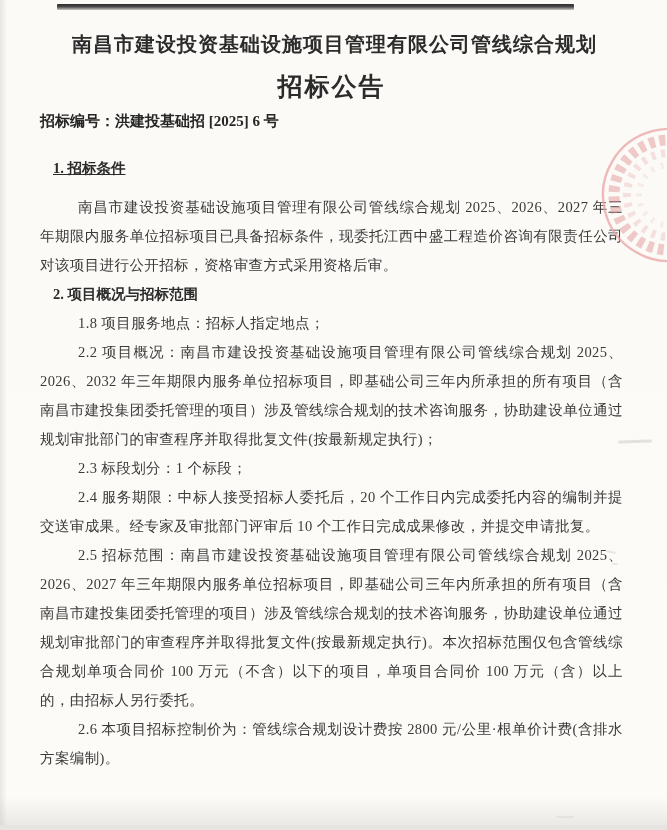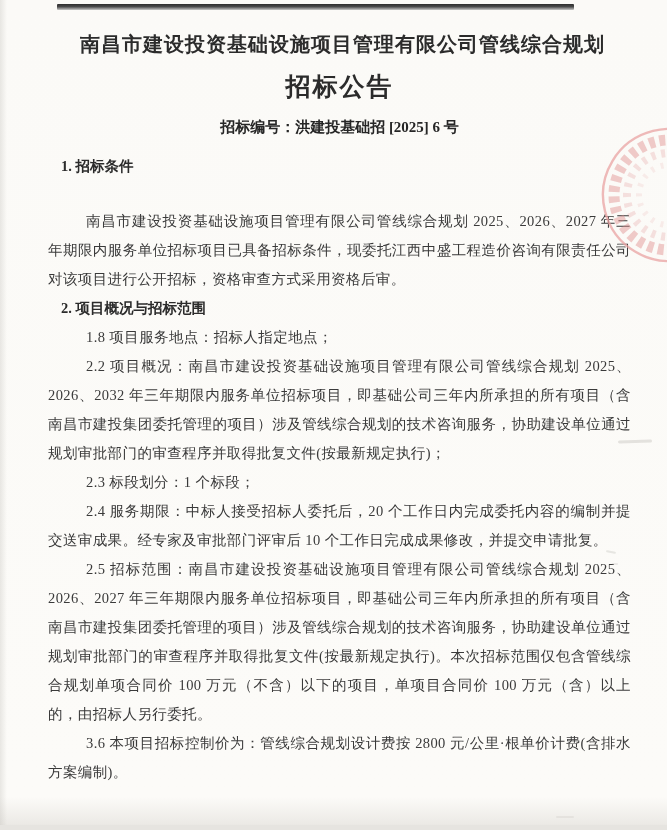--- a/index.html
+++ b/index.html
@@ -14,34 +14,34 @@
   }
   .left-edge {
     position:absolute; left:0; top:0; width:7px; height:100%;
     background:linear-gradient(90deg, rgba(180,178,172,0.28), rgba(180,178,172,0));
   }
   .topbar {
     position:absolute; left:57px; top:4px; width:517px; height:6px;
     background:linear-gradient(180deg,#2c2c2c 0%,#4a4a4a 45%,#9a9a9a 80%,#c8c8c6 100%);
     border-radius:1px;
   }
-  .content { position:absolute; left:48px; top:24px; width:583px; color:#2e2e2e; }
+  .content { position:absolute; left:40px; top:24px; width:583px; color:#2e2e2e; }
   .title-line { font-size:20px; font-weight:bold; line-height:40px; letter-spacing:1px; color:#2b2b2b; white-space:nowrap; }
   .title-line.l1 { padding-left:32px; }
   .title-line.l2 { padding-left:20px; }
   .subtitle { text-align:center; font-size:25px; font-weight:bold; line-height:30px; margin-top:8px; letter-spacing:2px; color:#2b2b2b; }
-  .tender-no { text-align:center; font-size:15px; font-weight:bold; line-height:26px; margin-top:12px; color:#262626; }
+  .tender-no { text-align:left; font-size:15px; font-weight:bold; line-height:26px; margin-top:6px; color:#262626; }
   .sec-heading { font-size:14.5px; font-weight:bold; line-height:29px; padding-left:13px; color:#2b2b2b; }
-  .sec-heading.first { margin-top:12px; }
+  .sec-heading.first { margin-top:20px;text-decoration:underline; }
   .sec-heading.second { margin-top:0; }
   p.body {
     margin:0; font-size:14.5px; line-height:29px; color:#3a3a3a;
     text-align:justify; text-indent:38px; letter-spacing:0.4px;
   }
-  p.body.lead { margin-top:26px; }
+  p.body.lead { margin-top:10px; }
   .seal { position:absolute; left:598px; top:124px; width:144px; height:144px; pointer-events:none; }
   .artifact { position:absolute; background:#b7b5b0; opacity:0.35; border-radius:2px; }
   .a1 { left:618px; top:440px; width:34px; height:3px; transform:rotate(-2deg); }
   .a2 { left:606px; top:551px; width:10px; height:2px; transform:rotate(12deg); opacity:0.3; }
   .a3 { left:612px; top:563px; width:6px; height:2px; opacity:0.25; }
   .a4 { left:556px; top:816px; width:18px; height:2px; opacity:0.2; }
   .bottom-edge { position:absolute; left:0; bottom:0; width:100%; height:5px; background:#e6e4e0; }
 </style>
 </head>
 <body>
@@ -57,21 +57,21 @@
 
     <div class="sec-heading first">1. 招标条件</div>
     <p class="body lead">南昌市建设投资基础设施项目管理有限公司管线综合规划 2025、2026、2027 年三年期限内服务单位招标项目已具备招标条件，现委托江西中盛工程造价咨询有限责任公司对该项目进行公开招标，资格审查方式采用资格后审。</p>
 
     <div class="sec-heading second">2. 项目概况与招标范围</div>
     <p class="body">1.8 项目服务地点：招标人指定地点；</p>
     <p class="body">2.2 项目概况：南昌市建设投资基础设施项目管理有限公司管线综合规划 2025、2026、2032 年三年期限内服务单位招标项目，即基础公司三年内所承担的所有项目（含南昌市建投集团委托管理的项目）涉及管线综合规划的技术咨询服务，协助建设单位通过规划审批部门的审查程序并取得批复文件(按最新规定执行)；</p>
     <p class="body">2.3 标段划分：1 个标段；</p>
     <p class="body">2.4 服务期限：中标人接受招标人委托后，20 个工作日内完成委托内容的编制并提交送审成果。经专家及审批部门评审后 10 个工作日完成成果修改，并提交申请批复。</p>
     <p class="body">2.5 招标范围：南昌市建设投资基础设施项目管理有限公司管线综合规划 2025、2026、2027 年三年期限内服务单位招标项目，即基础公司三年内所承担的所有项目（含南昌市建投集团委托管理的项目）涉及管线综合规划的技术咨询服务，协助建设单位通过规划审批部门的审查程序并取得批复文件(按最新规定执行)。本次招标范围仅包含管线综合规划单项合同价 100 万元（不含）以下的项目，单项目合同价 100 万元（含）以上的，由招标人另行委托。</p>
-    <p class="body">3.6 本项目招标控制价为：管线综合规划设计费按 2800 元/公里·根单价计费(含排水方案编制)。</p>
+    <p class="body">2.6 本项目招标控制价为：管线综合规划设计费按 2800 元/公里·根单价计费(含排水方案编制)。</p>
   </div>
 
   <svg class="seal" viewBox="0 0 144 144" xmlns="http://www.w3.org/2000/svg">
     <g transform="rotate(-14 71 71)">
       <circle cx="71" cy="71" r="66" fill="none" stroke="#e9a3a3" stroke-width="2.4" opacity="0.75"></circle>
       <circle cx="71" cy="71" r="55" fill="none" stroke="#dd8585" stroke-width="11" stroke-dasharray="6 4.5" opacity="0.42"></circle>
       <circle cx="71" cy="71" r="42" fill="none" stroke="#e49a9a" stroke-width="8" stroke-dasharray="4 6" opacity="0.28"></circle>
       <circle cx="71" cy="71" r="30" fill="none" stroke="#eab0b0" stroke-width="6" stroke-dasharray="3 7" opacity="0.2"></circle>
     </g>
   </svg>

